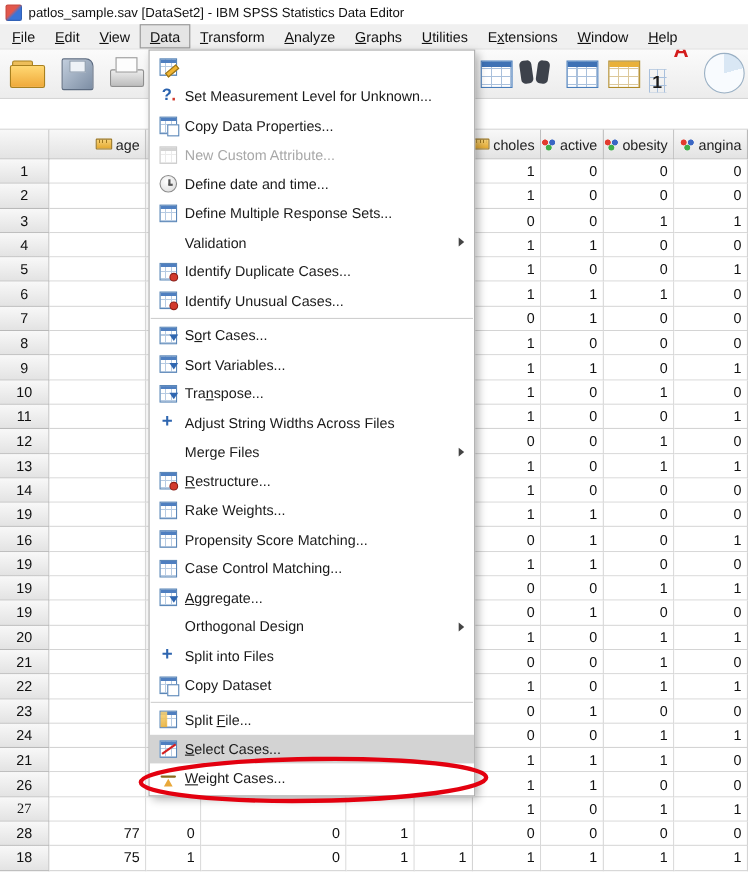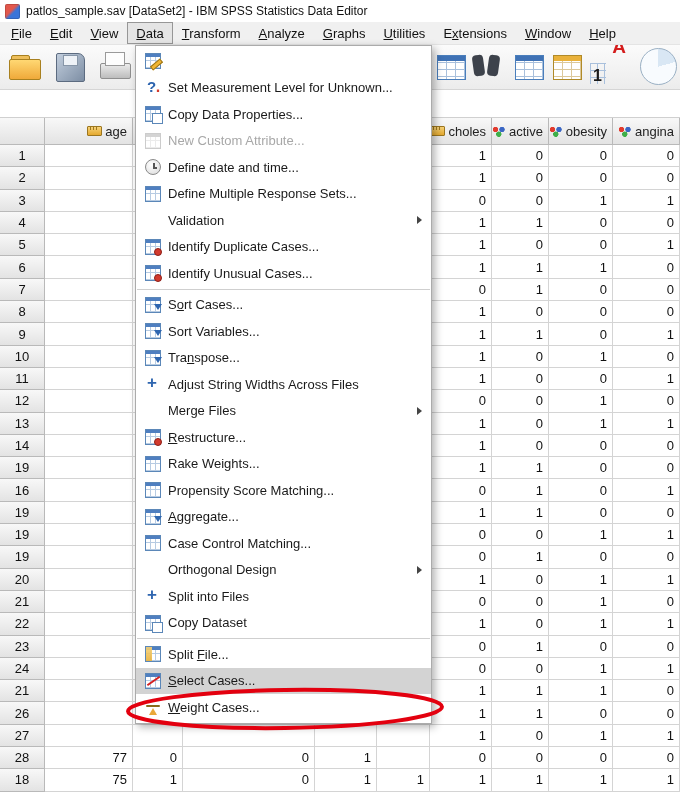--- a/index.html
+++ b/index.html
@@ -505,21 +505,21 @@
           <div class="cell" style="width: 50px;"></div>
           <div class="cell" style="width: 132px;"></div>
           <div class="cell" style="width: 62px;"></div>
           <div class="cell" style="width: 53px;"></div>
           <div class="cell" style="width: 62px;">1</div>
           <div class="cell" style="width: 57px;">1</div>
           <div class="cell" style="width: 64px;">0</div>
           <div class="cell" style="width: 67px;">0</div>
         </div>
         <div class="grow">
-          <div class="cell rownum" style="width: 45px;">27</div>
+          <div class="cell rownum" style="width: 45px; font-family: Liberation Serif, serif;">27</div>
           <div class="cell" style="width: 88px;"></div>
           <div class="cell" style="width: 50px;"></div>
           <div class="cell" style="width: 132px;"></div>
           <div class="cell" style="width: 62px;"></div>
           <div class="cell" style="width: 53px;"></div>
           <div class="cell" style="width: 62px;">1</div>
           <div class="cell" style="width: 57px;">0</div>
           <div class="cell" style="width: 64px;">1</div>
           <div class="cell" style="width: 67px;">1</div>
         </div>
@@ -615,26 +615,26 @@
       </div>
       <div class="menu-item">
         <span class="mi mi-grid"></span>
         <span class="menu-label">Rake Weights...</span>
       </div>
       <div class="menu-item">
         <span class="mi mi-grid"></span>
         <span class="menu-label">Propensity Score Matching...</span>
       </div>
       <div class="menu-item">
+        <span class="mi mi-grid"></span>
+        <span class="menu-label">Case Control Matching...</span>
+      </div>
+      <div class="menu-item">
         <span class="mi mi-grid-arrow"></span>
         <span class="menu-label"><u>A</u>ggregate...</span>
-      </div>
-      <div class="menu-item">
-        <span class="mi mi-grid"></span>
-        <span class="menu-label">Case Control Matching...</span>
       </div>
       <div class="menu-item">
         <span class="mi mi-none"></span>
         <span class="menu-label">Orthogonal Design</span>
         <span class="submenu-arrow"></span>
       </div>
       <div class="menu-item">
         <span class="mi mi-plus"></span>
         <span class="menu-label">Split into Files</span>
       </div>

